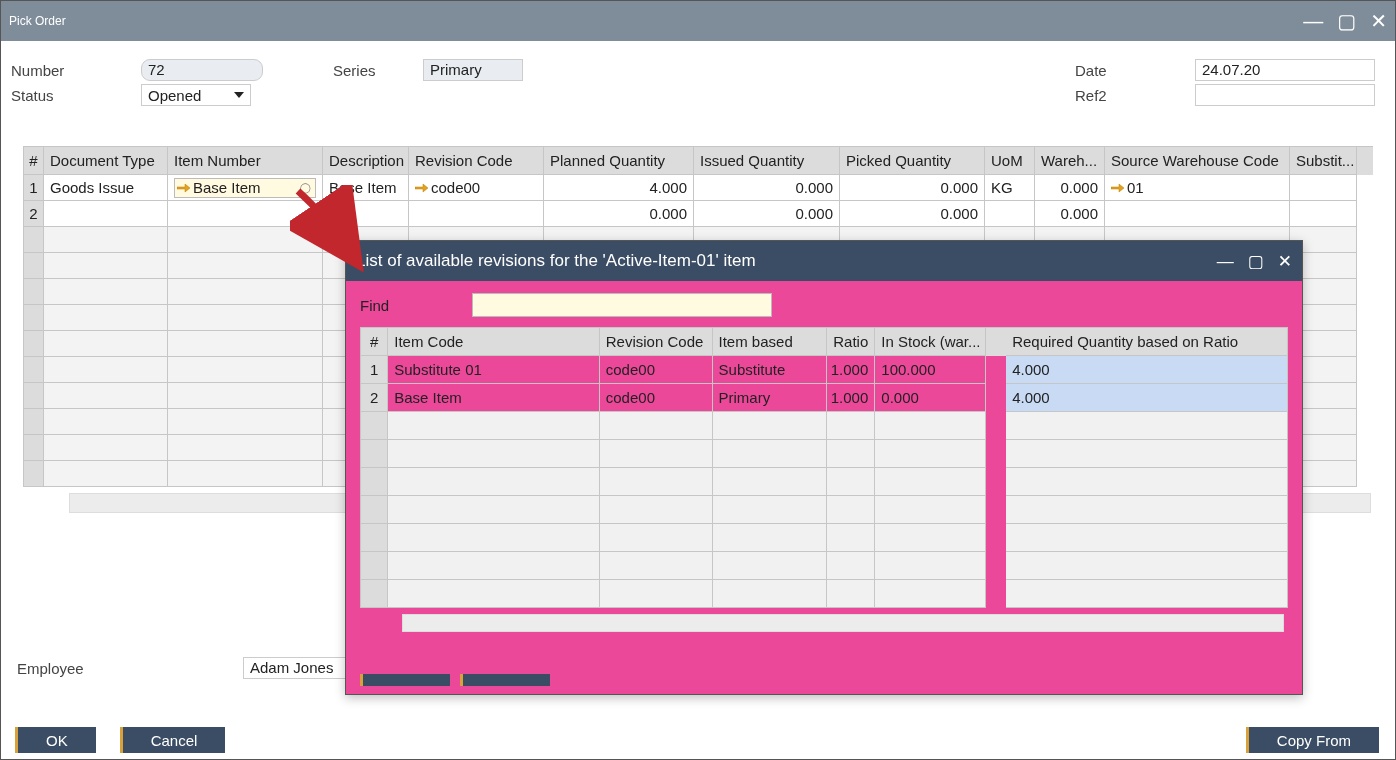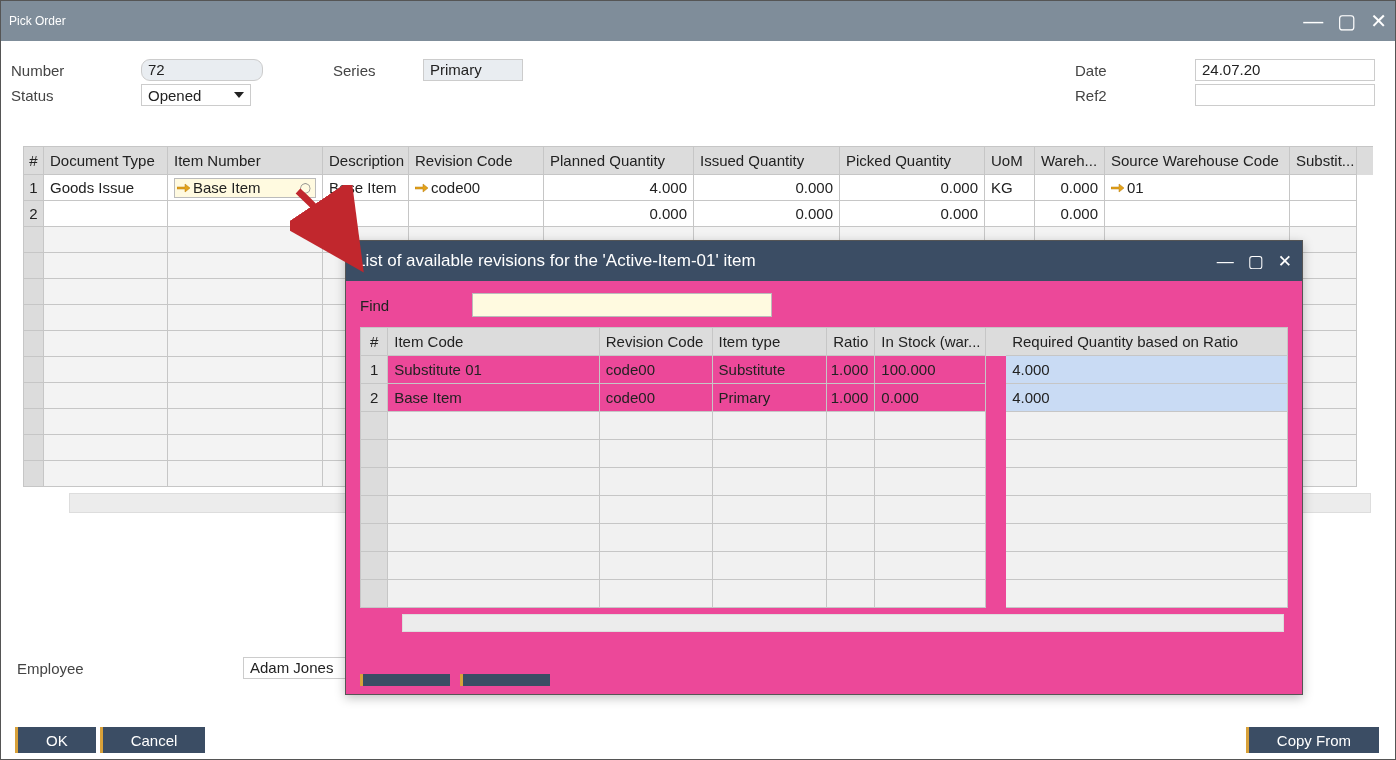--- a/index.html
+++ b/index.html
@@ -51,21 +51,21 @@
   .item-box { background:#fffae0; border:1px solid #bbb; padding:0 4px 0 2px; display:flex; align-items:center; width:100%; height:20px;}
   .item-box .lookup{ margin-left:auto; font-size:10px; color:#777;}
 
   
   .bottom { position:absolute; left:16px; bottom:66px; display:flex; flex-direction:row; gap:2px;}
   .bottom .hdr-row label{ width:226px;}
   .bottom .fld.emp { width:204px;}
   .bottom .fld.rem { width:204px; height:50px;}
 
   
-  .btn-bar { position:absolute; left:14px; bottom:6px; display:flex; gap:4px;}
+  .btn-bar { position:absolute; left:14px; bottom:6px; display:flex; gap:24px;}
   .btn { background:#3b4d64; color:#fff; border:none; height:26px; padding:0 28px; cursor:pointer; border-left:3px solid #d8a13a;}
   .btn.right{ position:absolute; right:16px; bottom:6px;}
   
   
   .hscroll{ margin:6px 24px 0 68px; height:20px; background:#ececec; border:1px solid #ddd;}
 
   
   .popup { position:absolute; left:345px; top:240px; width:958px; height:455px; background:#ec4899; border:1px solid #555; box-shadow:0 3px 10px rgba(0,0,0,.25); z-index:5;}
   .popup-title { height:40px; background:#3b4d64; display:flex; align-items:center; color:#fff; padding:0 10px;}
   .popup-title span{ color:#fff; font-size:17px;}
@@ -395,21 +395,21 @@
   <div class="popup-find">
     <label>Find</label>
     <input type="text" value="" style="">
   </div>
 
   <div class="pgrid">
     <div class="pg-row header">
       <div class="pg-cell pc1">#</div>
       <div class="pg-cell pc2">Item Code</div>
       <div class="pg-cell pc3">Revision Code</div>
-      <div class="pg-cell pc4">Item type</div>
+      <div class="pg-cell pc4">Item based</div>
       <div class="pg-cell pc5">Ratio</div>
       <div class="pg-cell pc6">In Stock (war...</div>
       <div class="pg-cell pc7">Required Quantity based on Ratio</div>
     </div>
     <div class="pg-row data">
       <div class="pg-cell pc1">1</div>
       <div class="pg-cell pc2">Substitute 01</div>
       <div class="pg-cell pc3">code00</div>
       <div class="pg-cell pc4">Substitute</div>
       <div class="pg-cell pc5">1.000</div>

